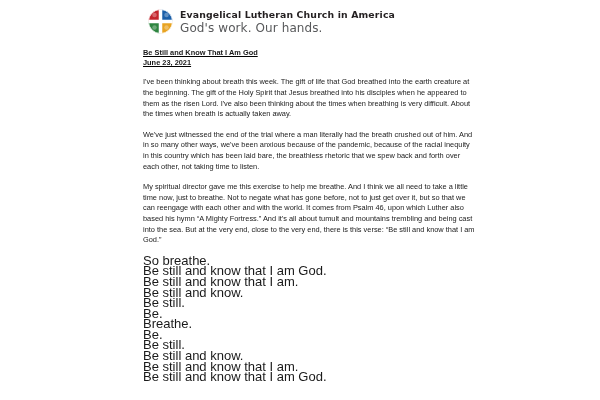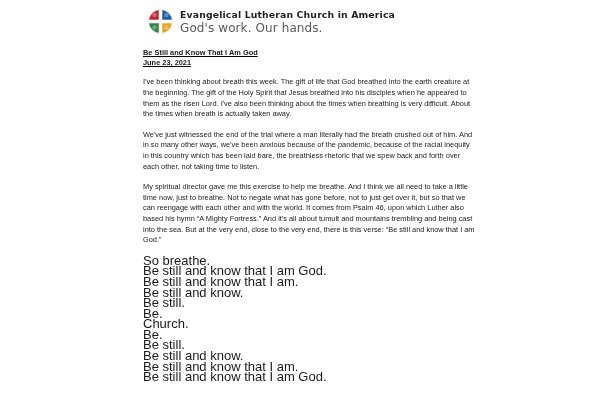--- a/index.html
+++ b/index.html
@@ -157,21 +157,21 @@
 
     <p class="para">My spiritual director gave me this exercise to help me breathe. And I think we all need to take a little time now, just to breathe. Not to negate what has gone before, not to just get over it, but so that we can reengage with each other and with the world. It comes from Psalm 46, upon which Luther also based his hymn “A Mighty Fortress.” And it's all about tumult and mountains trembling and being cast into the sea. But at the very end, close to the very end, there is this verse: “Be still and know that I am God.”</p>
 
     <div class="litany">
       <div class="litany-line">So breathe.</div>
       <div class="litany-line">Be still and know that I am God.</div>
       <div class="litany-line">Be still and know that I am.</div>
       <div class="litany-line">Be still and know.</div>
       <div class="litany-line">Be still.</div>
       <div class="litany-line">Be.</div>
-      <div class="litany-line">Church.</div>
+      <div class="litany-line">Breathe.</div>
       <div class="litany-line">Be.</div>
       <div class="litany-line">Be still.</div>
       <div class="litany-line">Be still and know.</div>
       <div class="litany-line">Be still and know that I am.</div>
       <div class="litany-line">Be still and know that I am God.</div>
     </div>
 
   </main>
 </div>
 

